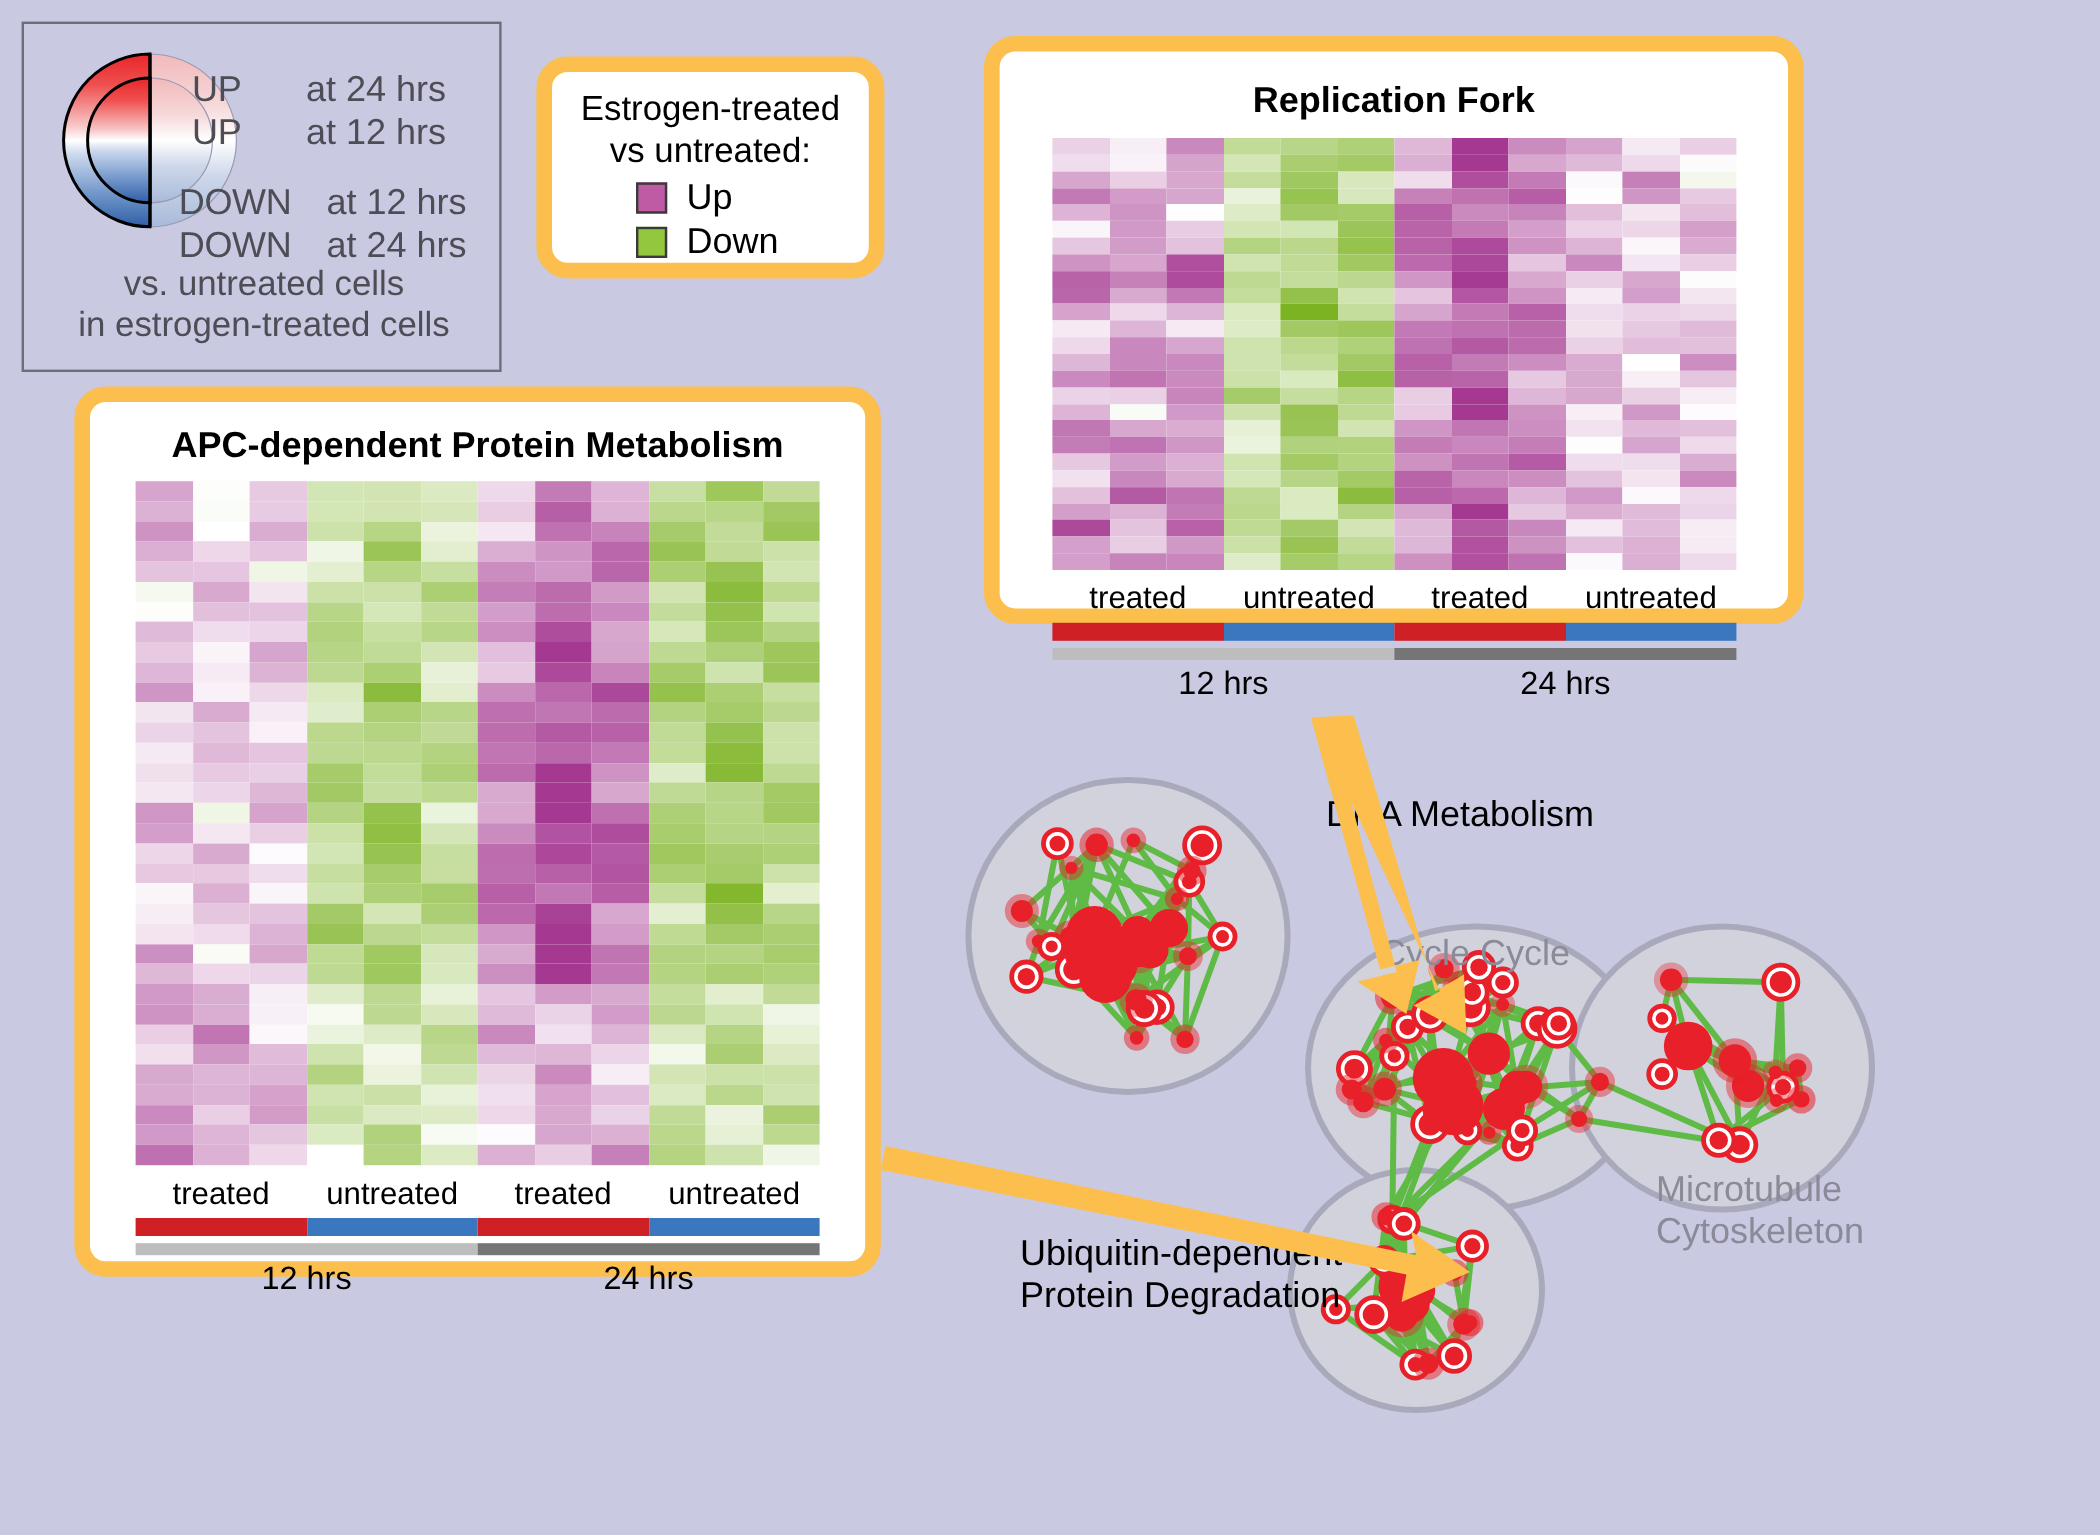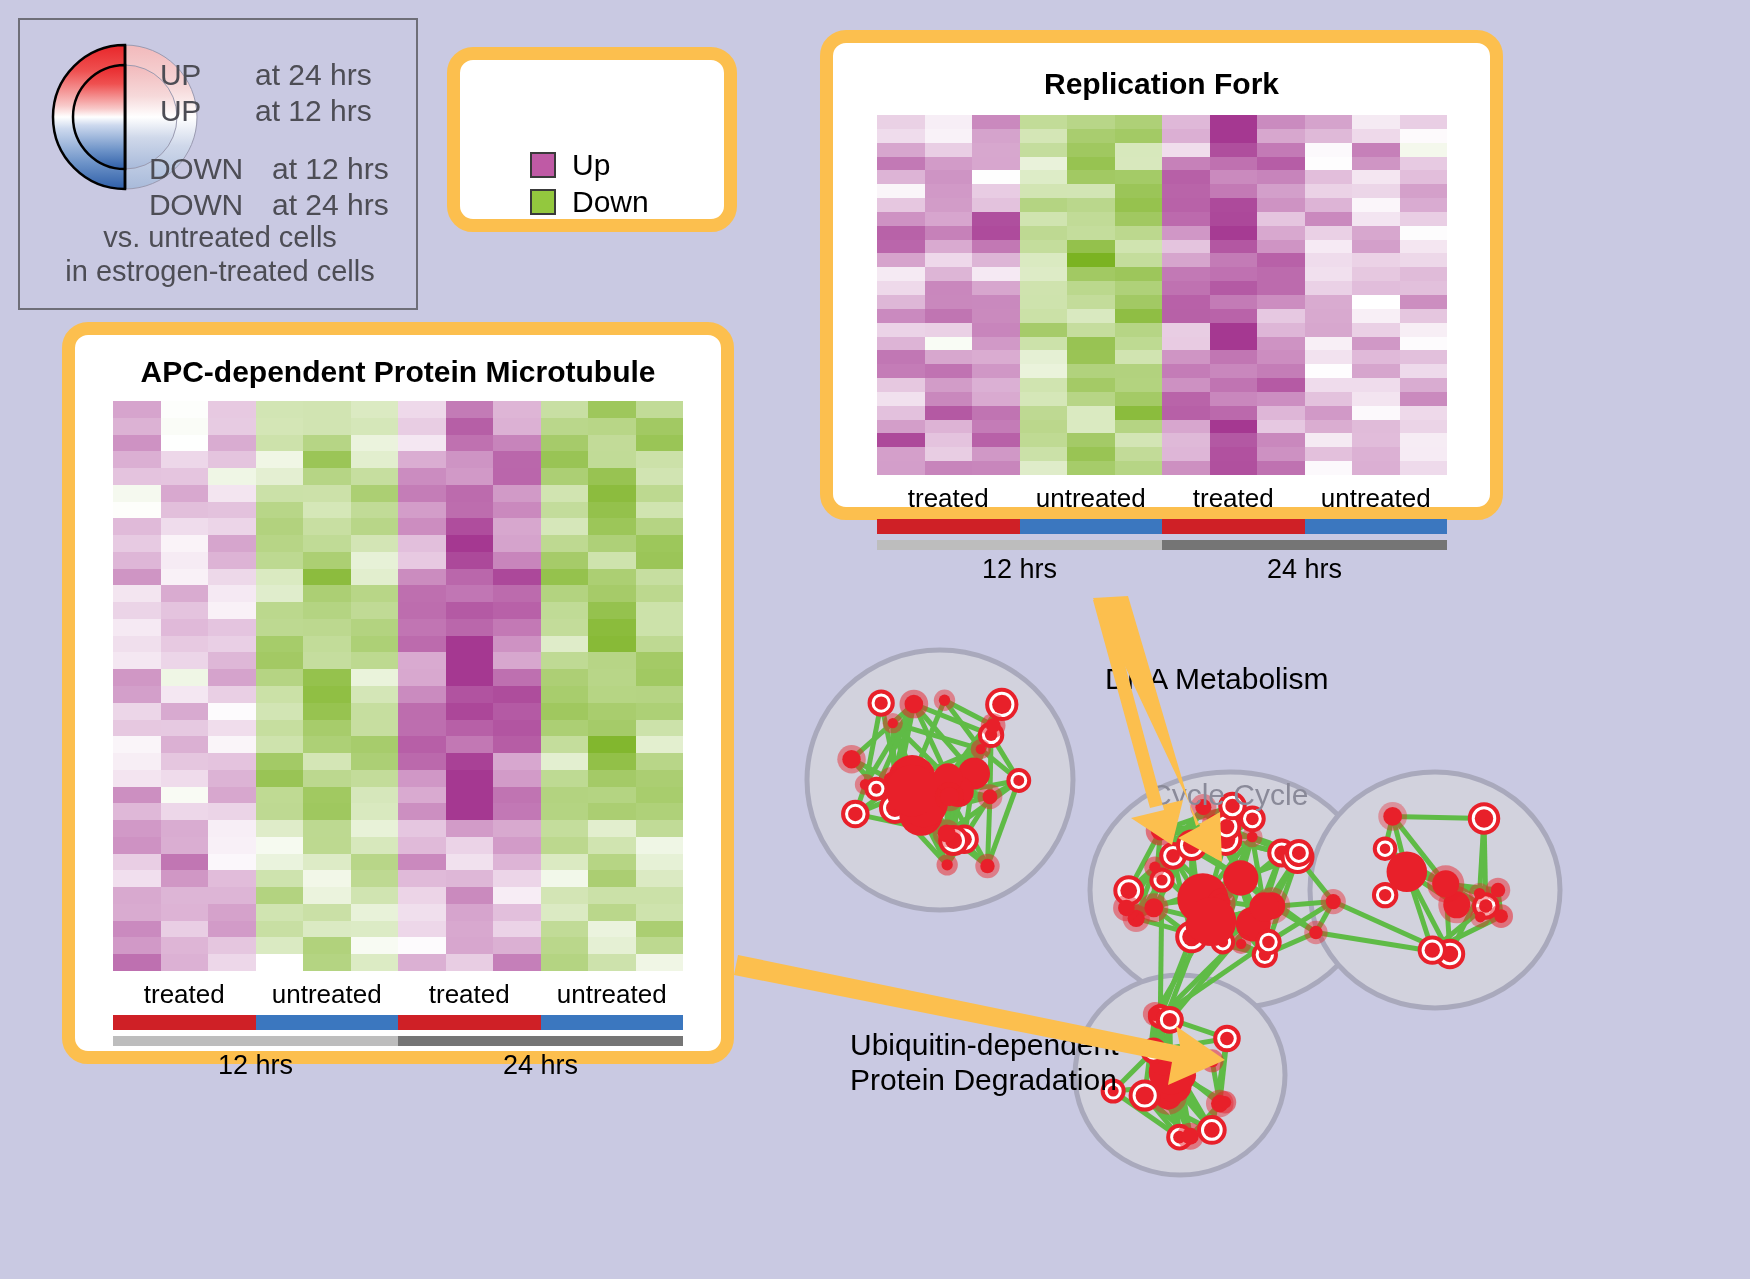--- a/index.html
+++ b/index.html
@@ -108,20 +108,24 @@
   <div class="key-row" style="left:129px;top:168px;">DOWN</div>
   <div class="key-lbl" style="left:252px;top:168px;">at 24 hrs</div>
 
   <div id="key-foot">
     <div>vs. untreated cells</div>
     <div>in estrogen-treated cells</div>
   </div>
 </div>
 
 <div class="abs panel" id="legend-panel">
+  <div id="legend-title">
+    <div>Estrogen-treated</div>
+    <div>vs untreated:</div>
+  </div>
   <div class="legend-item" style="left:70px;top:88px;">
     <span class="legend-swatch" id="sw-up" style="background: rgb(191, 90, 165);"></span>
     <span class="legend-text">Up</span>
   </div>
   <div class="legend-item" style="left:70px;top:125px;">
     <span class="legend-swatch" id="sw-down" style="background: rgb(147, 200, 62);"></span>
     <span class="legend-text">Down</span>
   </div>
 </div>
 
@@ -458,21 +462,21 @@
       <div class="time-seg" style="flex: 1 1 0%; background: rgb(189, 189, 189);"></div>
       <div class="time-seg" style="flex: 1 1 0%; background: rgb(117, 117, 117);"></div>
     </div>
   <div class="time-lbl-row" id="rf-timelbl" style="left:44px;top:511px;width:570px;">
       <div class="time-lbl" style="flex: 1 1 0%;">12 hrs</div>
       <div class="time-lbl" style="flex: 1 1 0%;">24 hrs</div>
     </div>
 </div>
 
 <div class="abs panel" id="apc-panel">
-  <div class="panel-title" id="apc-title">APC-dependent Protein Microtubule</div>
+  <div class="panel-title" id="apc-title">APC-dependent Protein Metabolism</div>
   <div class="heatmap" id="apc-heatmap" style="left: 38px; top: 66px; width: 570px; height: 570px; grid-template-columns: repeat(12, 1fr); grid-template-rows: repeat(34, 1fr);">
       <div class="hm-cell" style="background: rgb(214, 164, 205);"></div>
       <div class="hm-cell" style="background: rgb(253, 254, 252);"></div>
       <div class="hm-cell" style="background: rgb(231, 201, 225);"></div>
       <div class="hm-cell" style="background: rgb(210, 229, 180);"></div>
       <div class="hm-cell" style="background: rgb(209, 228, 178);"></div>
       <div class="hm-cell" style="background: rgb(219, 234, 194);"></div>
       <div class="hm-cell" style="background: rgb(238, 217, 234);"></div>
       <div class="hm-cell" style="background: rgb(195, 123, 182);"></div>
       <div class="hm-cell" style="background: rgb(222, 181, 214);"></div>
@@ -1560,20 +1564,22 @@
         </g>
         <g>
           <circle cx="389.83747294502007" cy="419.87840588906784" r="11.98184585048011" fill="#ffffff" stroke="#e8202a" stroke-width="4"></circle>
           <circle cx="389.83747294502007" cy="419.87840588906784" r="6.981845850480109" fill="#e8202a"></circle>
         </g>
       </g>
   </svg>
 
   <div class="net-label" style="left:325px;top:62px;">DNA Metabolism</div>
   <div class="net-label gray" style="left:370px;top:178px;">Cycle Cycle</div>
+  <div class="net-label gray" style="left:600px;top:375px;white-space:pre;">Microtubule
+Cytoskeleton</div>
   <div class="net-label" style="left:70px;top:428px;white-space:pre;">Ubiquitin-dependent
 Protein Degradation</div>
 </div>
 
 <svg class="abs" id="connectors" viewBox="0 0 1750 1279">
   <path d="M1093 600 L1150 808 L1183 800 L1172 845 L1131 818 L1164 810 L1107 598 Z" fill="#fcbf4e"></path>
   <polygon points="1093,598 1128,596 1196,826 1220,812 1222,862 1178,838 1200,826" fill="#fcbf4e"></polygon>
   <polygon points="738,955 1180,1046 1176,1026 1225,1060 1168,1085 1172,1062 734,975" fill="#fcbf4e"></polygon>
 </svg>
 

